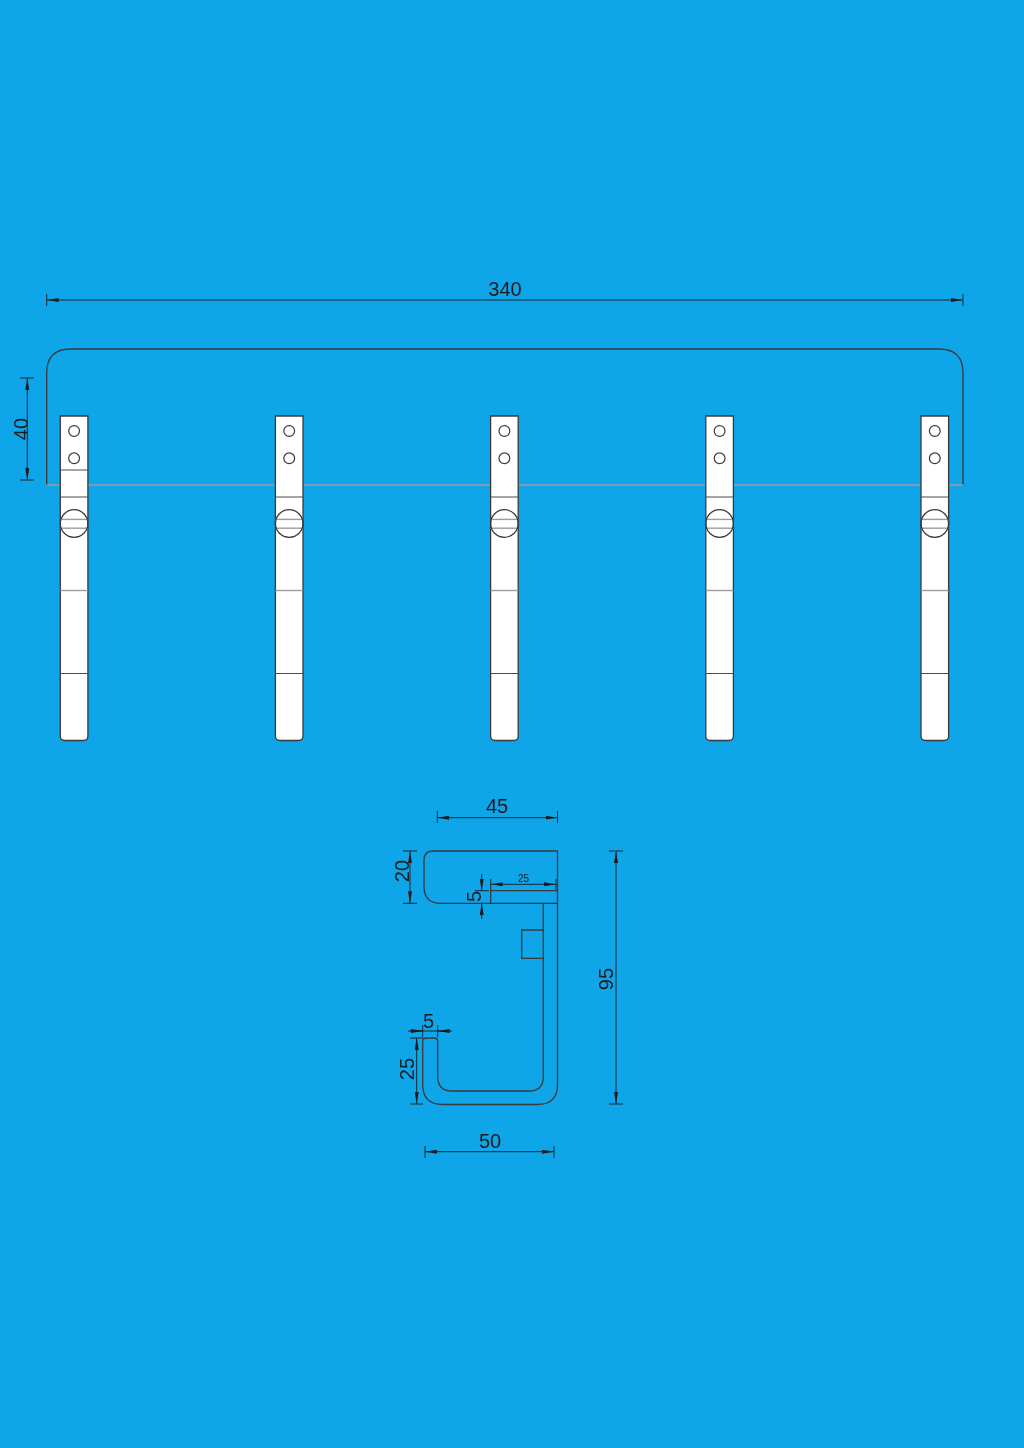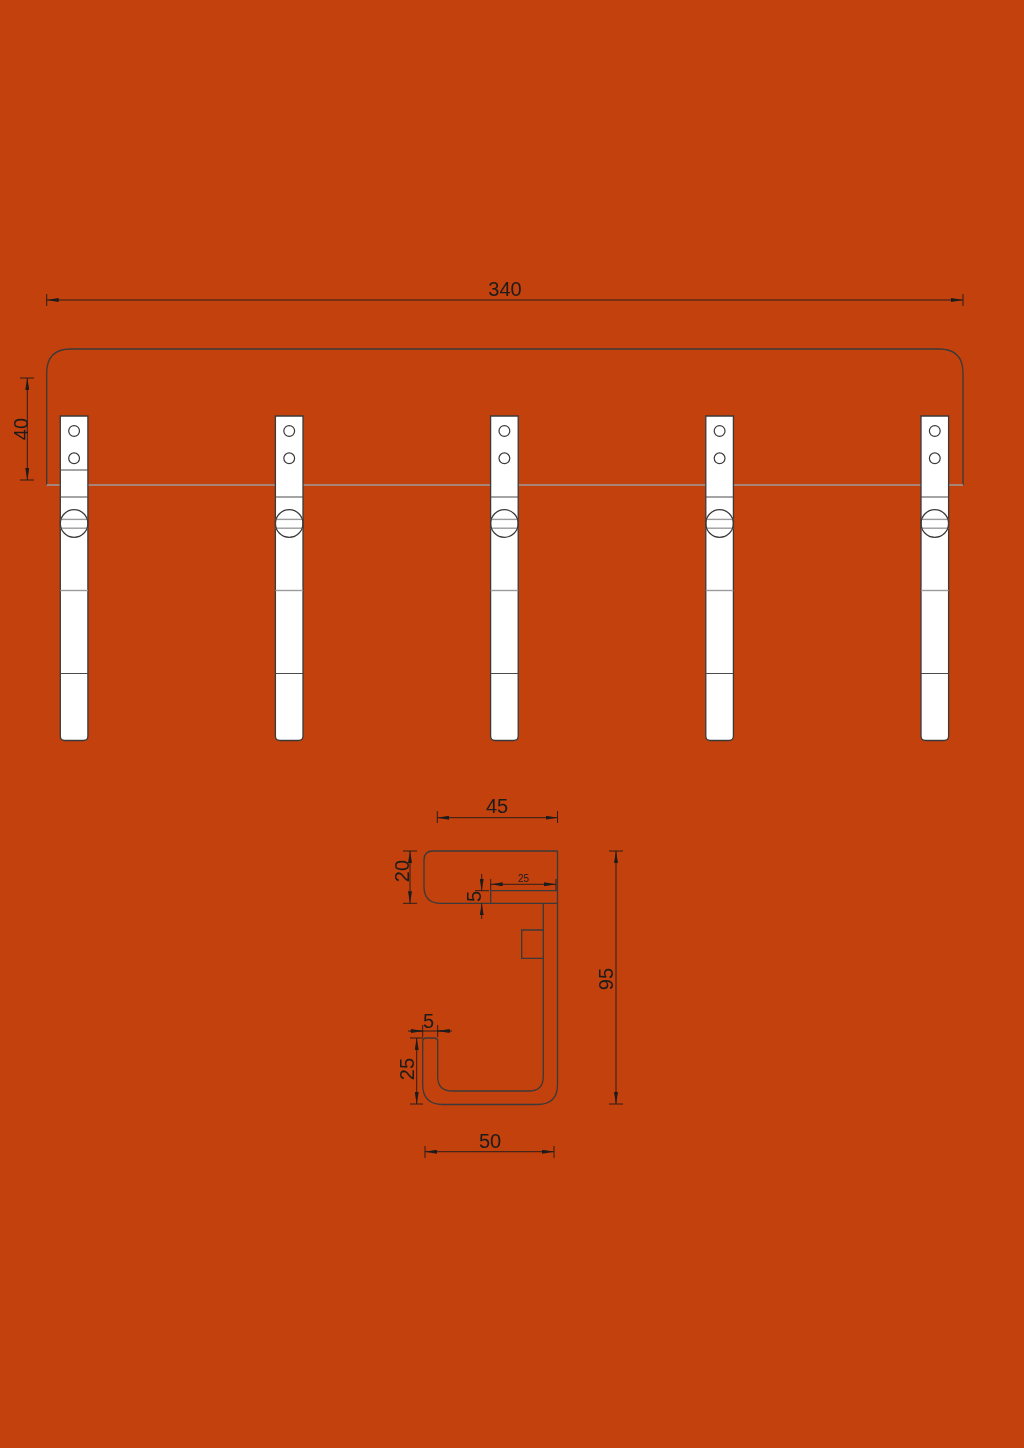--- a/index.html
+++ b/index.html
@@ -1,16 +1,16 @@
 <!DOCTYPE html>
 <html><head>
 <meta charset="utf-8">
 <style>
   html,body{margin:0;padding:0;background:#fff;}
-  .page{width:1024px;height:1448px;background:#c2410c;position:relative;font-family:"Liberation Sans",sans-serif;}
+  .page{width:1024px;height:1448px;background:#0ea5e9;position:relative;font-family:"Liberation Sans",sans-serif;}
   svg{display:block;}
   text{font-family:"Liberation Sans",sans-serif;fill:#1c1c1c;}
   .dim-text{font-size:20px;}
   .dim-text-small{font-size:10px;}
   .outline{stroke:#3a3a3a;stroke-width:1.3;fill:none;}
   .outline-fill{stroke:#3a3a3a;stroke-width:1.3;fill:#ffffff;}
   .hole{stroke:#3a3a3a;stroke-width:1.2;fill:#ffffff;}
   .lightline{stroke:#9c9c9c;stroke-width:1.4;fill:none;}
   .thinline{stroke:#4a4a4a;stroke-width:1;fill:none;}
   .dim{stroke:#1c1c1c;stroke-width:0.9;fill:none;}

